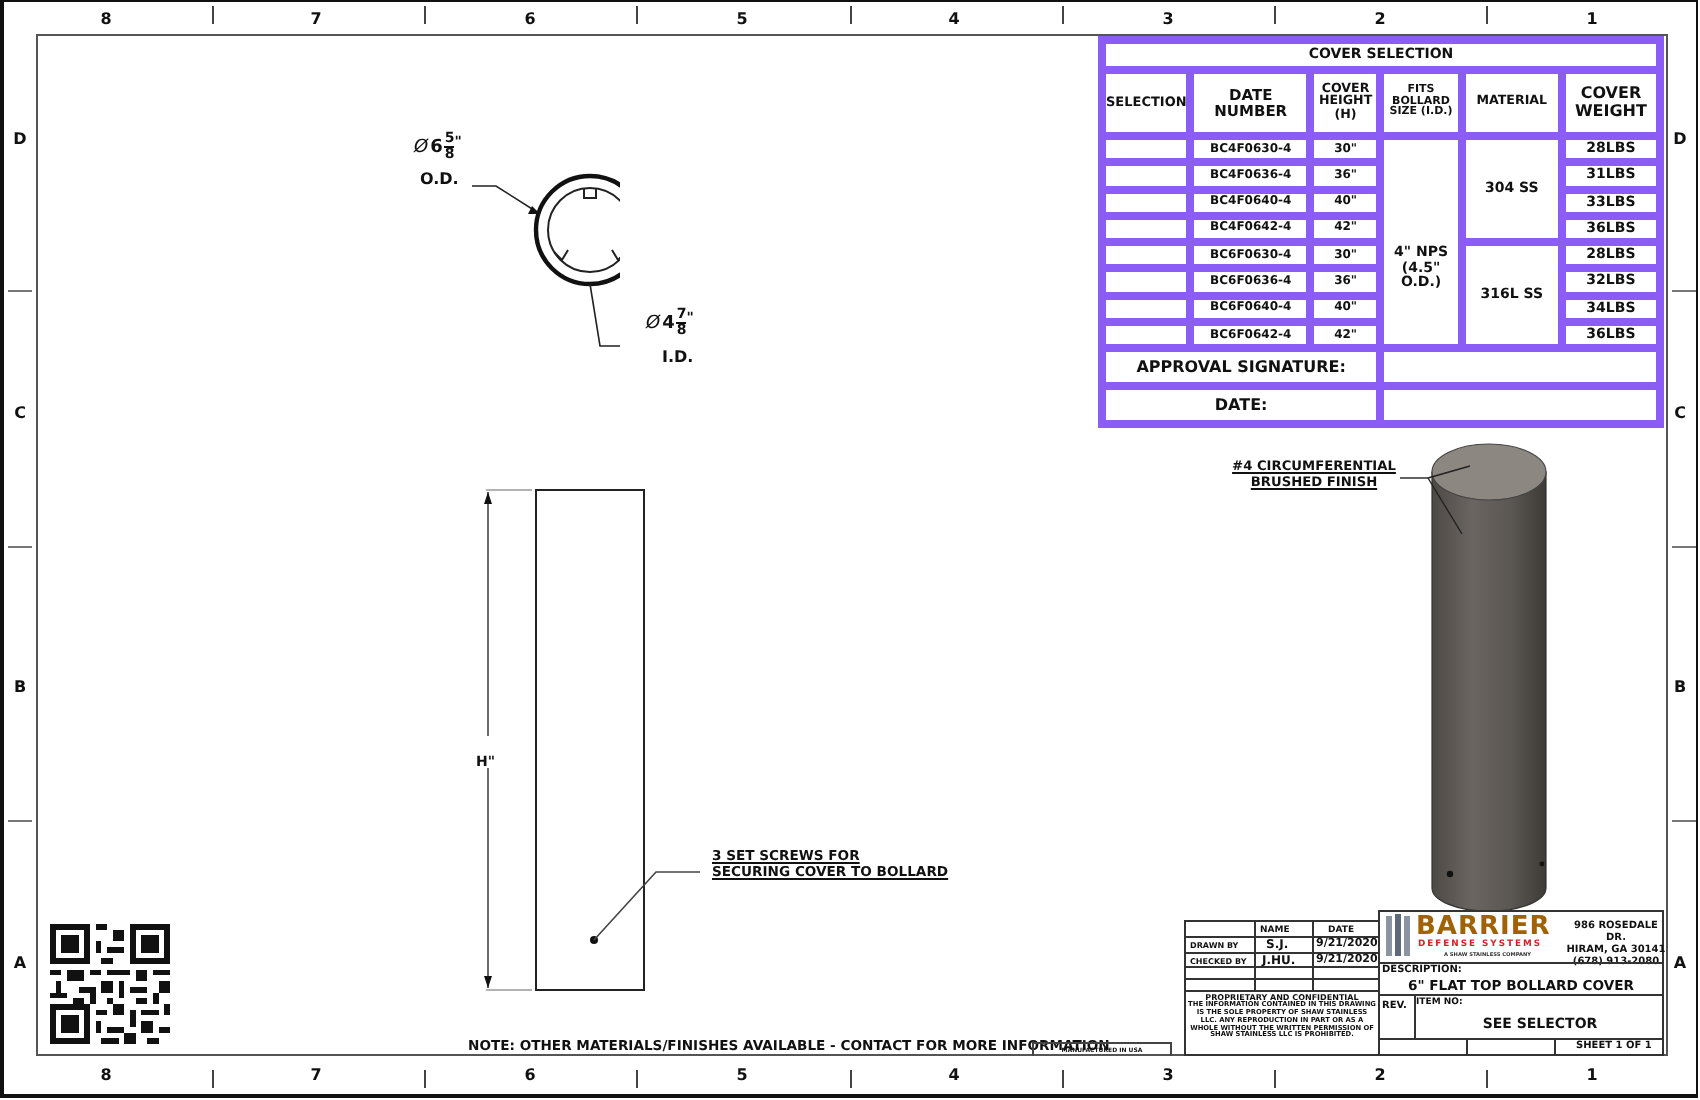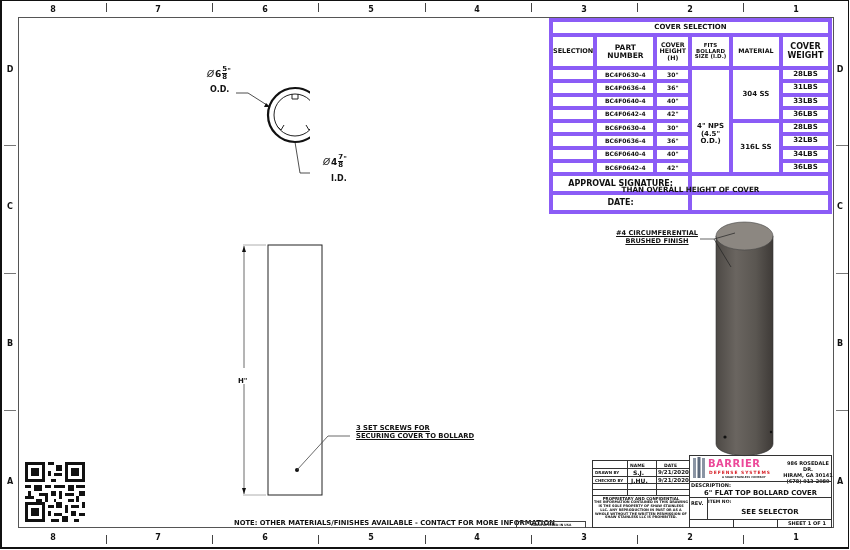--- a/index.html
+++ b/index.html
@@ -93,21 +93,21 @@
   <div class="abs zone-letter" style="left:834px;top:477px">A</div>
 </div>
 
 <table class="cover">
   <tbody>
       <tr>
     <td colspan="6" class="title">COVER SELECTION</td>
   </tr>
   <tr class="hdr">
     <th style="width:38px;font-size:6.5px">SELECTION</th>
-    <th style="width:67px" class="big">PART NUMBER</th>
+    <th style="width:67px" class="big">DATE NUMBER</th>
     <th style="width:33px">COVER HEIGHT (H)</th>
     <th style="width:41px;font-size:5.5px">FITS BOLLARD SIZE (I.D.)</th>
     <th style="width:52px">MATERIAL</th>
     <th style="width:50px;font-size:8px">COVER WEIGHT</th>
   </tr>
   <tr class="row">
     <td></td>
     <td>BC4F0630-4</td>
     <td>30"</td>
     <td rowspan="8" style="font-size:7px">
@@ -165,21 +165,20 @@
     <td colspan="3"></td>
   </tr>
   <tr class="sig">
     <td colspan="3">DATE:</td>
     <td colspan="3"></td>
   </tr>
 </tbody>
   </table>
 
 <div class="abs note" style="left:549px;top:186px;width:283px">
-  <div>THAN OVERALL HEIGHT OF COVER</div>
 </div>
 
 <svg class="abs" style="left:180px;top:50px" width="130" height="140" viewBox="0 0 130 140">
   <g>
     <circle cx="115" cy="65" r="27" fill="none" stroke="#111" stroke-width="2.2"></circle>
     <circle cx="115" cy="65" r="21" fill="none" stroke="#222" stroke-width="1"></circle>
     <path d="M112 44 L112 49 L118 49 L118 44" fill="none" stroke="#222" stroke-width="1"></path>
     <path d="M97 76 L101 80 L104 75" fill="none" stroke="#222" stroke-width="1"></path>
     <path d="M133 76 L129 80 L126 75" fill="none" stroke="#222" stroke-width="1"></path>
   </g>
@@ -333,21 +332,21 @@
     <div class="tiny" style="font-size:4px">PROPRIETARY AND CONFIDENTIAL</div>
     <div class="tiny" style="font-size:3.4px">THE INFORMATION CONTAINED IN THIS DRAWING IS THE SOLE PROPERTY OF SHAW STAINLESS LLC. ANY REPRODUCTION IN PART OR AS A WHOLE WITHOUT THE WRITTEN PERMISSION OF SHAW STAINLESS LLC IS PROHIBITED.</div>
   </div>
 
   <div class="tb-cell" style="left:689px;top:455px;width:143px;height:26px;border-bottom:none"></div>
   <svg class="abs" style="left:692px;top:456px" width="14" height="24" viewBox="0 0 14 24">
     <rect x="1" y="2" width="3" height="20" fill="#8a94a3"></rect>
     <rect x="5.5" y="1" width="3" height="21" fill="#5d6a7c"></rect>
     <rect x="10" y="2" width="3" height="20" fill="#8a94a3"></rect>
   </svg>
-  <div class="abs" style="left:708px;top:457px;font-size:10px;font-weight:bold;color:#ec4899;letter-spacing:0.5px;font-family:'DejaVu Sans',sans-serif;line-height:13px">BARRIER</div>
+  <div class="abs" style="left:708px;top:457px;font-size:13px;font-weight:bold;color:#a16207;letter-spacing:0.5px;font-family:'DejaVu Sans',sans-serif;line-height:13px">BARRIER</div>
   <div class="abs" style="left:709px;top:470px;font-size:4.4px;font-weight:bold;color:#d62027;letter-spacing:1px">DEFENSE SYSTEMS</div>
   <div class="abs" style="left:722px;top:476px;font-size:2.6px;font-weight:bold;color:#333">A SHAW STAINLESS COMPANY</div>
   <div class="abs" style="left:782px;top:460px;font-size:5px;font-weight:bold;line-height:1.2;text-align:center;width:52px">
     <div>986 ROSEDALE DR.</div>
     <div>HIRAM, GA 30141</div>
     <div>(678) 913-2080</div>
   </div>
 
   <div class="tb-cell" style="left:689px;top:481px;width:143px;height:17px"></div>
   <div class="abs small" style="left:691px;top:482px;font-size:5px">DESCRIPTION:</div>

